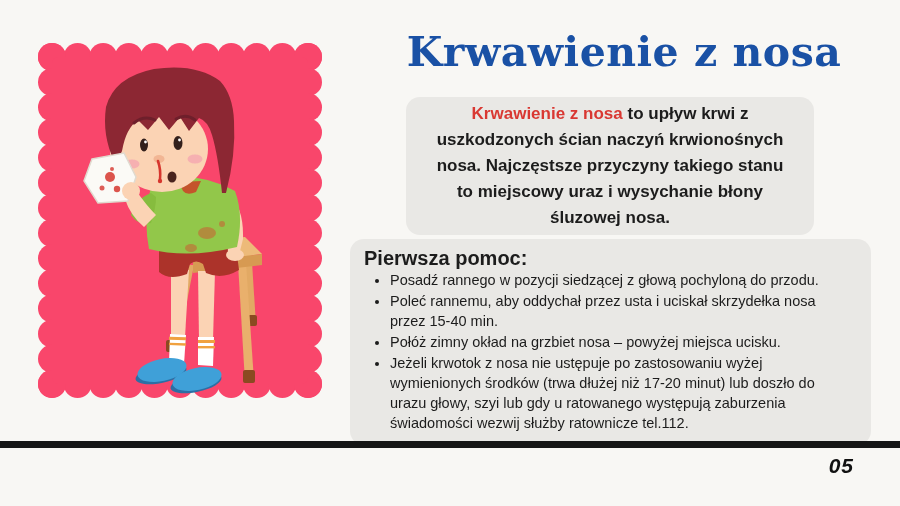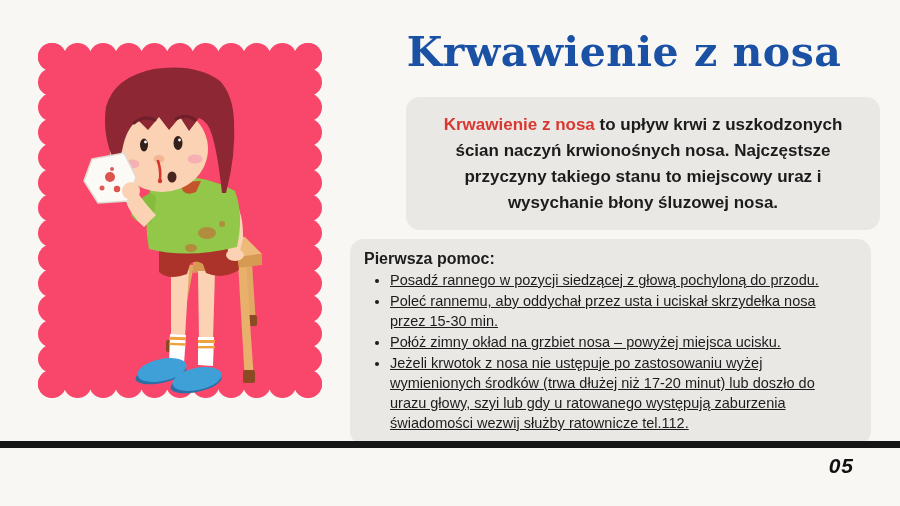--- a/index.html
+++ b/index.html
@@ -15,38 +15,38 @@
 
   .title{
     position:absolute;left:362px;top:28px;width:524px;margin:0;
     text-align:center;
     font-family:"DejaVu Serif",serif;font-weight:bold;
     font-size:41px;line-height:48px;letter-spacing:.5px;
     color:#1A51A5;
   }
 
   .def-box{
-    position:absolute;left:406px;top:97px;width:474px;min-height:133px;
+    position:absolute;left:406px;top:97px;width:408px;min-height:133px;
     background:#E9E8E5;border-radius:14px;box-sizing:border-box;
     display:flex;align-items:center;justify-content:center;
-    padding:12px 24px;
+    padding:4px 24px;
   }
   .def-box p{
     margin:0;text-align:center;
     font-size:17px;line-height:26px;font-weight:bold;color:#1C1C1C;
   }
   .def-box .hl{color:#D93832;}
 
   .aid-box{
     position:absolute;left:350px;top:239px;width:521px;
     background:#E9E8E5;border-radius:14px;box-sizing:border-box;
     padding:9px 16px 11px 14px;color:#1C1C1C;
   }
-  .aid-heading{font-size:16px;font-weight:bold;line-height:21px;}
-  .aid-box ul{margin:1px 0 0 0;padding-left:26px;text-decoration:underline;}
+  .aid-heading{font-size:20px;font-weight:bold;line-height:21px;}
+  .aid-box ul{margin:1px 0 0 0;padding-left:26px;}
   .aid-box li{font-size:14.5px;line-height:20px;margin:1px 0;}
 
   .bottom-bar{position:absolute;left:0;top:441px;width:900px;height:7px;background:#161616;}
   .page-num{
     position:absolute;top:454px;right:46px;
     font-size:21px;font-weight:bold;letter-spacing:1px;color:#111;font-style:italic;
   }
 </style>
 </head>
 <body>
@@ -192,21 +192,21 @@
   <h1 class="title">Krwawienie z nosa</h1>
 
   <div class="def-box">
     <p><span class="hl">Krwawienie z nosa</span><span> to upływ krwi z uszkodzonych ścian naczyń krwionośnych nosa. Najczęstsze przyczyny takiego stanu to miejscowy uraz i wysychanie błony śluzowej nosa.</span></p>
   </div>
 
   <div class="aid-box">
     <div class="aid-heading">Pierwsza pomoc:</div>
     <ul>
       <li>Posadź rannego w pozycji siedzącej z głową pochyloną do przodu.</li>
-      <li>Poleć rannemu, aby oddychał przez usta i uciskał skrzydełka nosa przez 15-30 min.</li>
+      <li>Poleć rannemu, aby oddychał przez usta i uciskał skrzydełka nosa przez 15-40 min.</li>
       <li>Połóż zimny okład na grzbiet nosa – powyżej miejsca ucisku.</li>
       <li>Jeżeli krwotok z nosa nie ustępuje po zastosowaniu wyżej wymienionych środków (trwa dłużej niż 17-20 minut) lub doszło do urazu głowy, szyi lub gdy u ratowanego występują zaburzenia świadomości wezwij służby ratownicze tel.112.</li>
     </ul>
   </div>
 
   <div class="bottom-bar"></div>
   <div class="page-num">05</div>
 
 </div>
 

